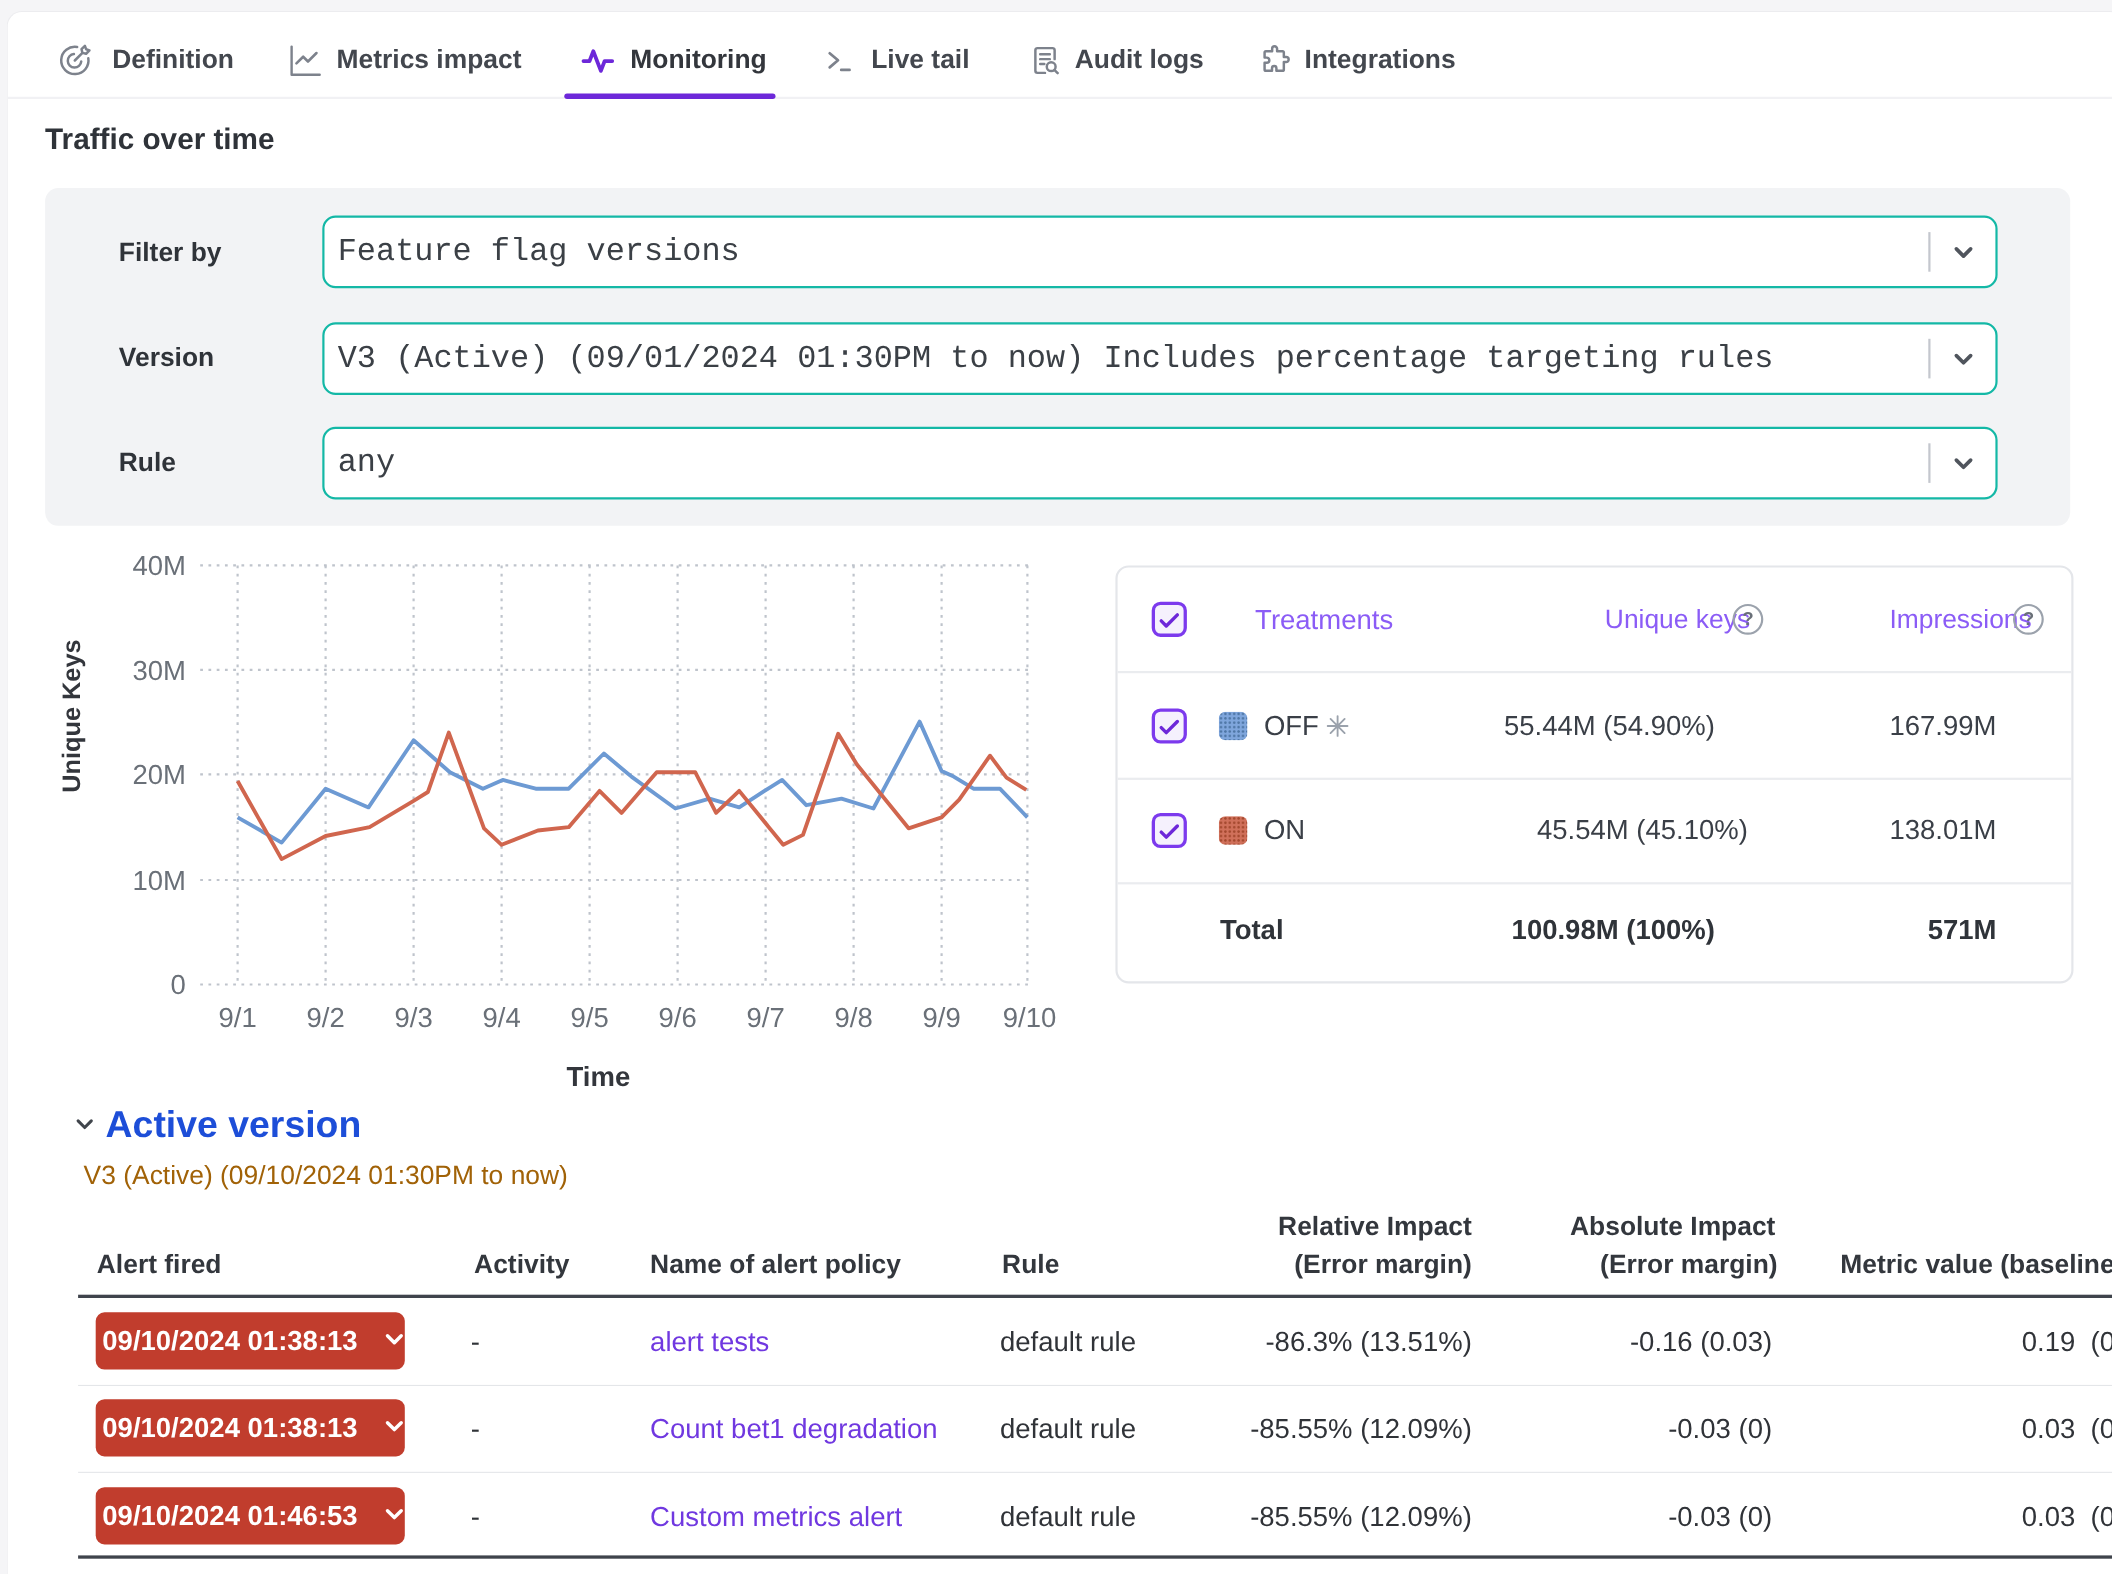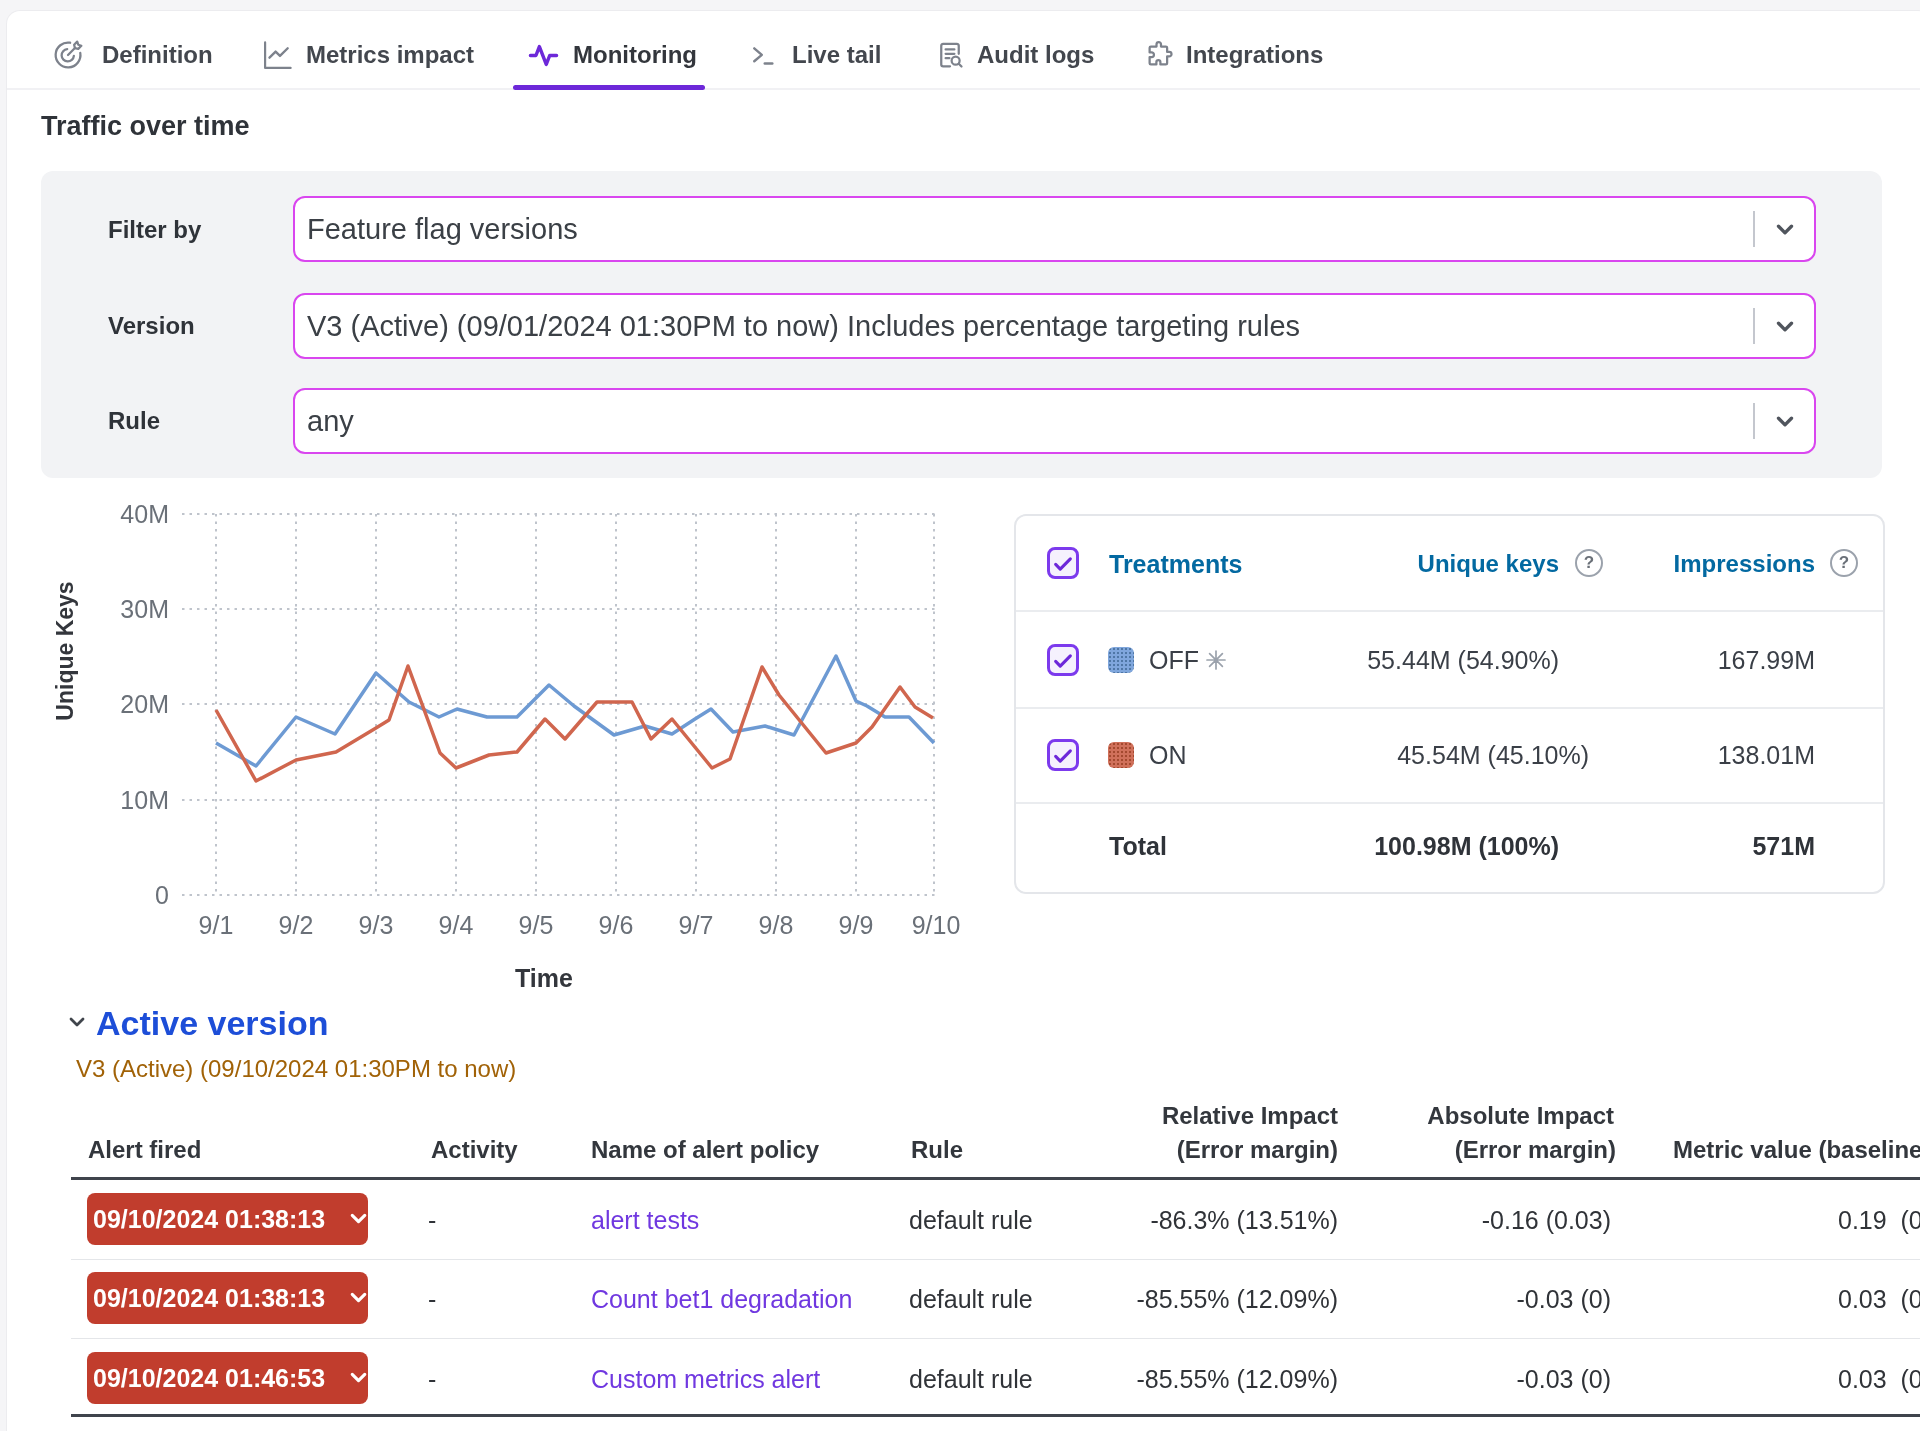--- a/index.html
+++ b/index.html
@@ -16,39 +16,39 @@
   .ticon { position:absolute; top:28px; }
   .tlabel { position:absolute; top:30px; font-size:24px; font-weight:700; color:#43474e; line-height:28px; }
   .underline { position:absolute; left:506px; top:74px; width:192px; height:5px;
     background:#6d28d9; border-radius:3px; }
   h1.traffic { position:absolute; left:34px; top:100px; font-size:27px; font-weight:700; color:#2f3339; line-height:30px; }
 
   .filterpanel { position:absolute; left:34px; top:160px; width:1841px; height:307px;
     background:#f2f3f5; border-radius:12px; }
   .flabel { position:absolute; left:67px; font-size:24px; font-weight:700; color:#2f3339; line-height:28px; }
   .fselect { position:absolute; left:252px; width:1523px; height:66px; background:#fff;
-    border:2px solid #d946ef; border-radius:12px; }
+    border:2px solid #14b8a6; border-radius:12px;font-family:Liberation Mono, monospace; }
   .fselect .txt { position:absolute; left:12px; top:50%; transform:translateY(-50%);
     font-size:29px; color:#3b4046; white-space:nowrap; }
   .fselect .div { position:absolute; right:59px; top:13px; bottom:13px; width:2px; background:#c4c7ce; }
   .fselect .chev { position:absolute; right:16px; top:50%; transform:translateY(-50%); }
 
   .tcard { position:absolute; left:1007px; top:503px; width:871px; height:380px;
     background:#fff; border:2px solid #e4e6ea; border-radius:12px; }
   .tdiv { position:absolute; left:0; width:100%; height:2px; background:#eaecef; }
   .cbox { position:absolute; left:31px; width:32px; height:32px; border:3px solid #7c3aed;
     border-radius:8px; background:#f5f1fd; }
   .cbox svg { position:absolute; left:2px; top:3px; }
   .swatch { position:absolute; left:92px; width:26px; height:26px; border-radius:6px; }
   .sw-blue { background:#7fa6dc; background-image:radial-gradient(#4f77a6 1.05px, rgba(0,0,0,0) 1.2px); background-size:4px 4px; }
   .sw-red { background:#d0705a; background-image:radial-gradient(#a4492f 1.05px, rgba(0,0,0,0) 1.2px); background-size:4px 4px; }
   .t-txt { position:absolute; font-size:25px; color:#3a3f47; white-space:nowrap; line-height:30px; }
   .t-bold { font-weight:700; color:#2f3339; }
   .t-right { transform:translateX(-100%); }
-  .t-head { font-size:24px; font-weight:700; color:#0369a1; }
+  .t-head { font-size:24px; font-weight:400; color:#8b5cf6;margin-left:32px; }
   .qmark { position:absolute; width:28px; height:28px; border:2px solid #9ba2ac; border-radius:50%;
     color:#6a7078; font-size:17px; font-weight:700; text-align:center; line-height:24px; }
 
   .av-head { position:absolute; left:89px; top:993px; font-size:34px; font-weight:700; color:#1d4ed8; line-height:38px; }
   .av-sub { position:absolute; left:69px; top:1044px; font-size:24px; color:#a16207; line-height:28px; }
 
   .th { position:absolute; font-size:24px; font-weight:700; color:#33373d; white-space:nowrap; line-height:28px; }
   .td { position:absolute; font-size:25px; color:#303338; white-space:nowrap; line-height:30px; }
   .link { color:#7038e0; }
   .badge { position:absolute; left:80px; width:281px; height:52px; background:#c13d2d; border-radius:8px;

